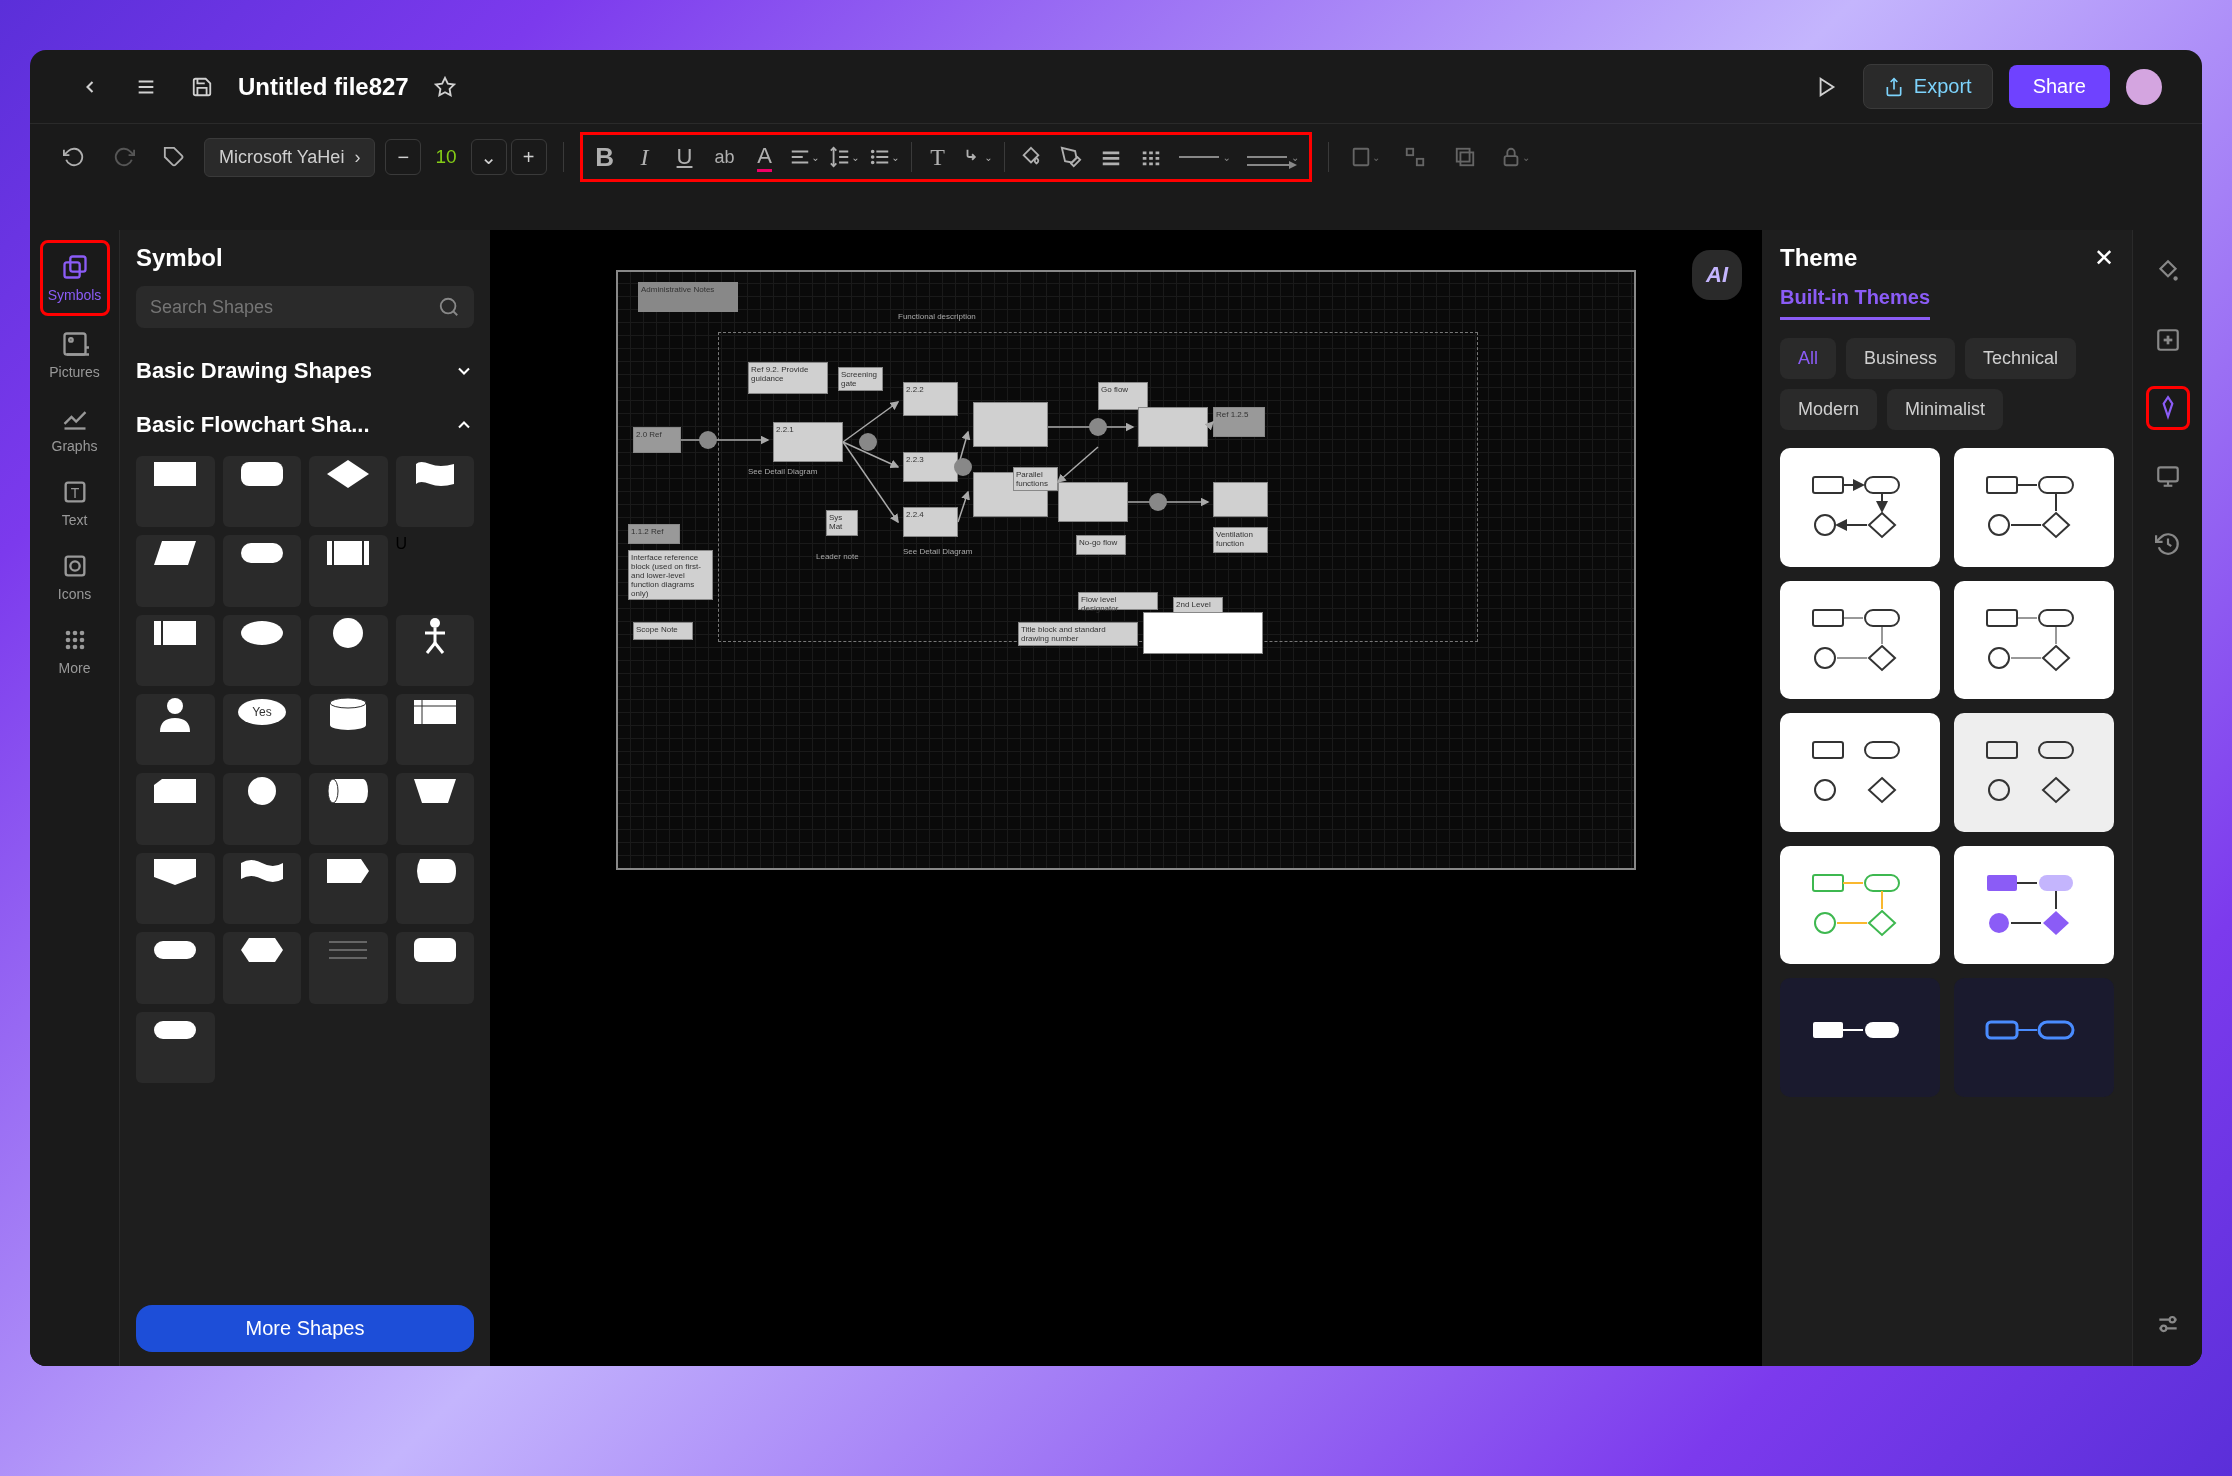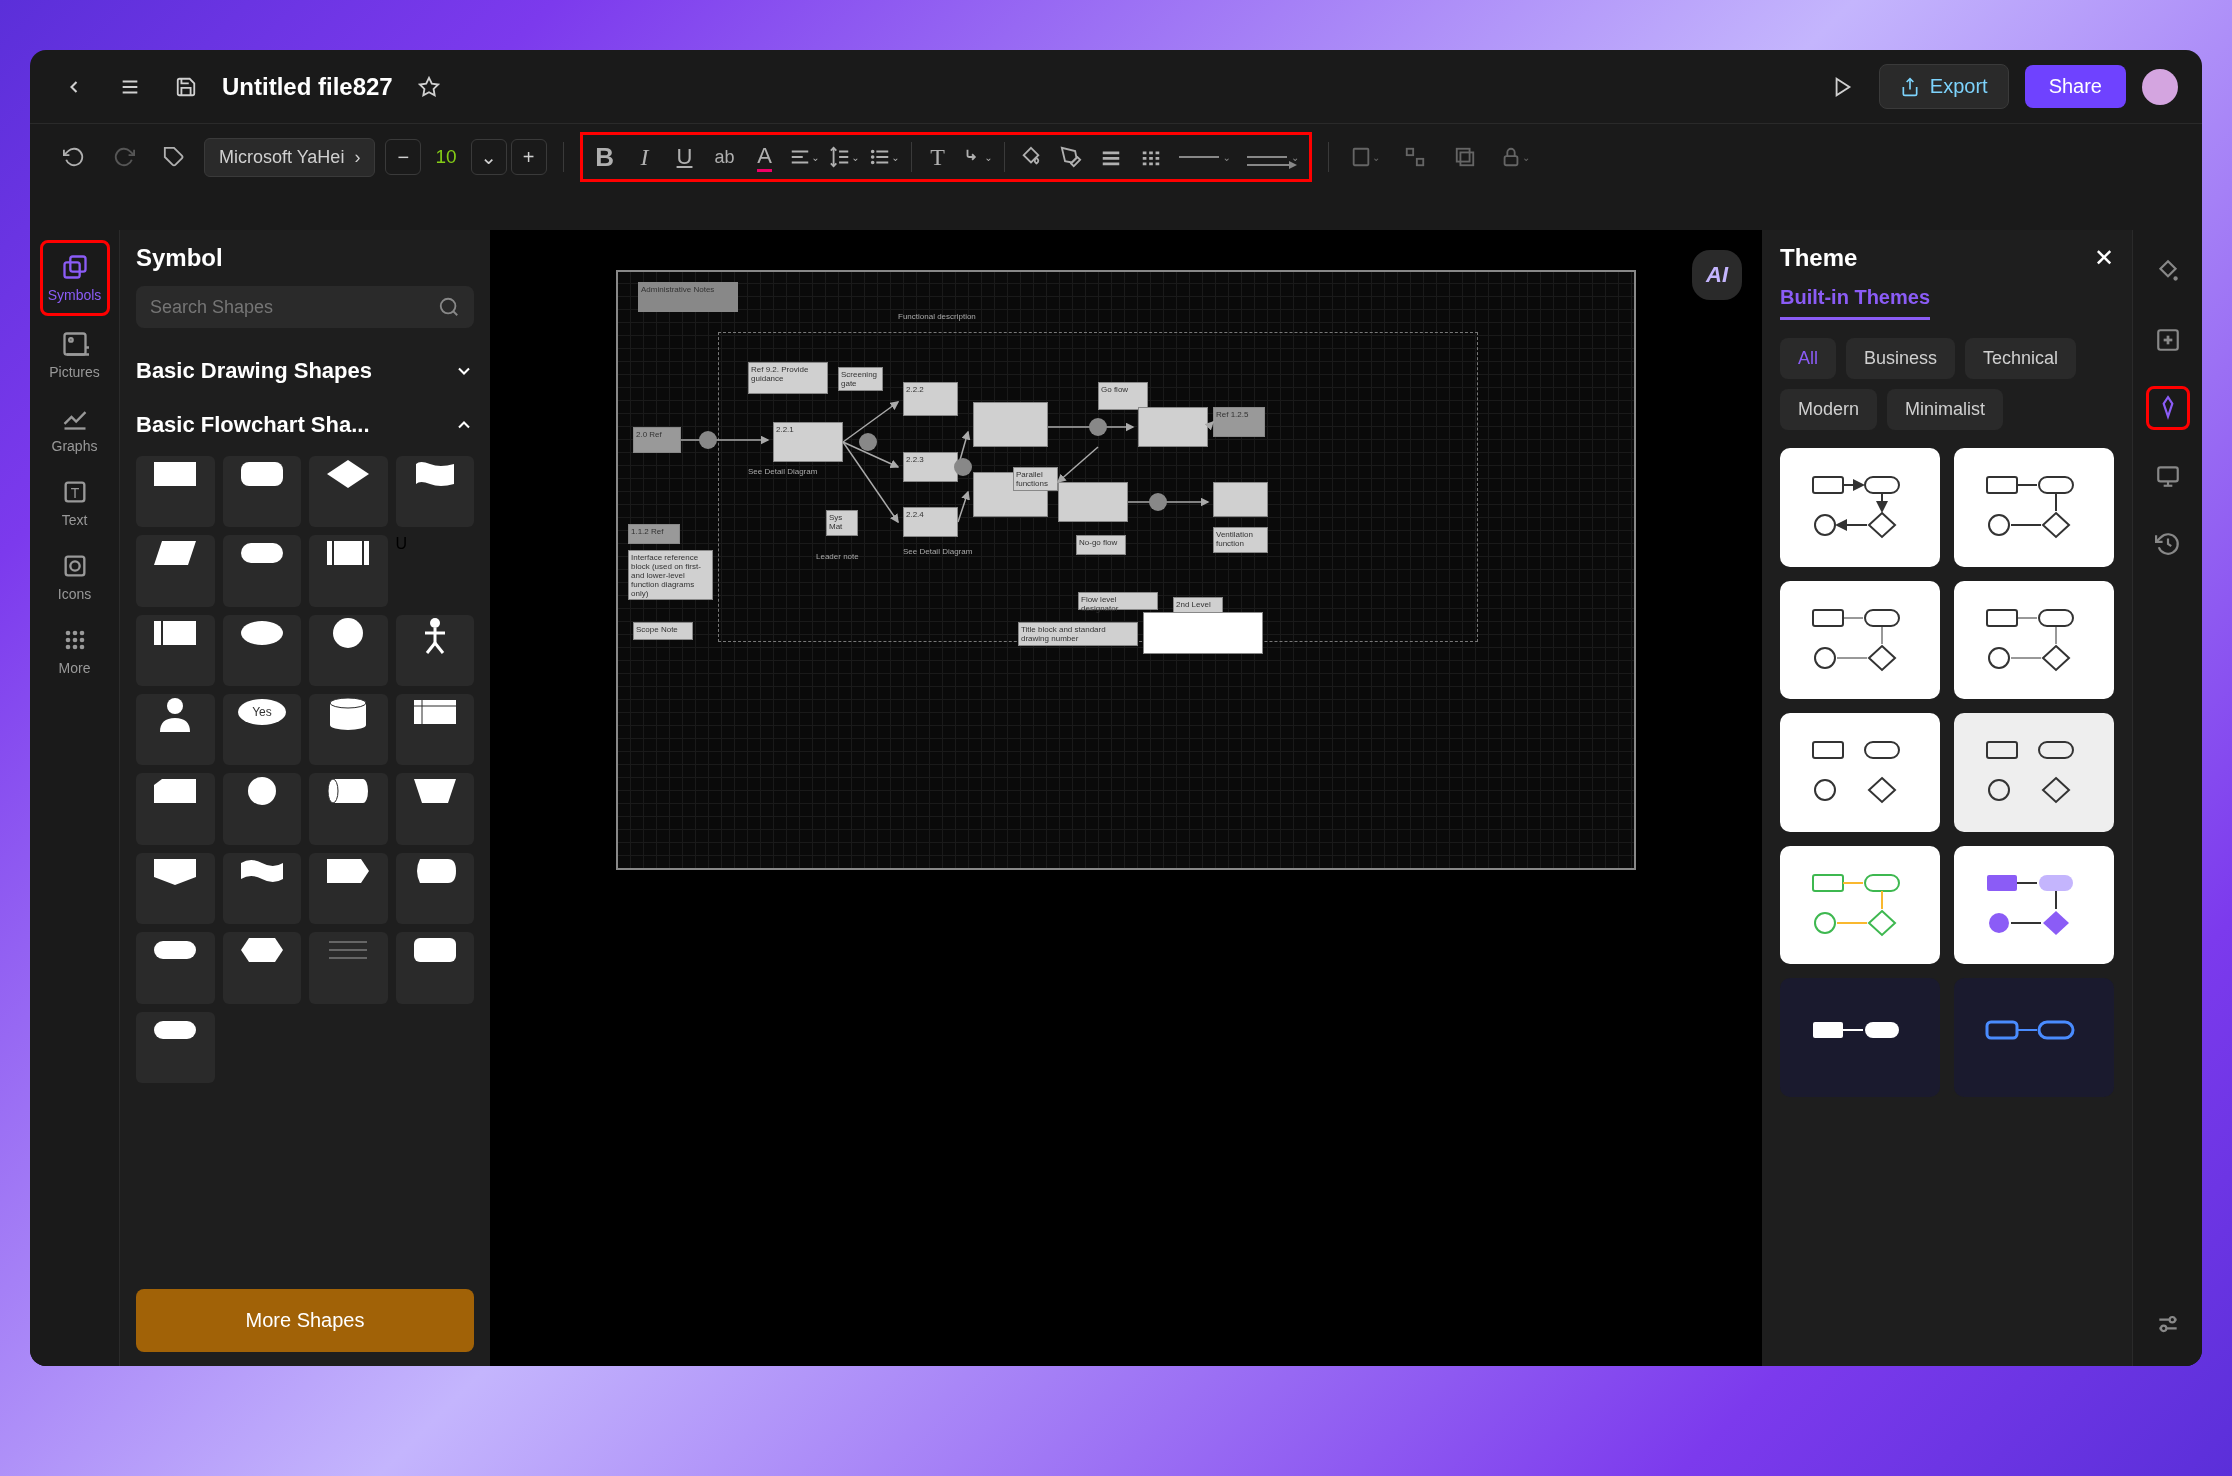--- a/index.html
+++ b/index.html
@@ -1,19 +1,19 @@
 <!DOCTYPE html>
 <html><head>
 <meta charset="utf-8">
 <style>
 * { box-sizing: border-box; margin: 0; padding: 0; font-family: -apple-system, BlinkMacSystemFont, "Segoe UI", sans-serif; }
 body { background: linear-gradient(135deg, #5b2fd9 0%, #7c3aed 15%, #c4b5fd 50%, #7c3aed 85%, #5b2fd9 100%); width: 2232px; height: 1476px; padding: 50px 30px 110px 30px; }
 .app { background: #1a1a1a; border-radius: 16px; width: 100%; height: 100%; overflow: hidden; display: flex; flex-direction: column; }
 .titlebar { height: 180px; }
-.header { display: flex; align-items: center; padding: 14px 24px; gap: 16px; }
+.header { display: flex; align-items: center; padding: 14px 40px; gap: 16px; }
 .icon-btn { width: 40px; height: 40px; border: none; background: transparent; color: #d0d0d0; cursor: pointer; display: flex; align-items: center; justify-content: center; border-radius: 6px; font-size: 22px; }
 .file-title { color: #fff; font-size: 24px; font-weight: 600; }
 .spacer { flex: 1; }
 .header-right { display: flex; align-items: center; gap: 16px; }
 .export-btn { background: #2a2a2a; border: 1px solid #3a3a3a; color: #7dd3fc; padding: 10px 20px; border-radius: 8px; cursor: pointer; font-size: 20px; display: flex; align-items: center; gap: 10px; }
 .share-btn { background: #6f42ff; border: none; color: #fff; padding: 10px 24px; border-radius: 8px; cursor: pointer; font-size: 20px; font-weight: 500; }
 .avatar { width: 36px; height: 36px; border-radius: 50%; background: #d4a5e0; }
 .toolbar { display: flex; align-items: center; padding: 8px 24px; gap: 10px; border-top: 1px solid #2a2a2a; }
 .font-select { background: #2a2a2a; border: 1px solid #3a3a3a; color: #d0d0d0; padding: 8px 14px; border-radius: 6px; font-size: 18px; cursor: pointer; display: flex; align-items: center; gap: 10px; }
 .size-ctrl { display: flex; align-items: center; gap: 4px; }
@@ -32,21 +32,21 @@
 .rail-label { font-size: 14px; }
 .rail-red { border: 3px solid #ff0000; }
 .symbol-panel { width: 370px; background: #1e1e1e; display: flex; flex-direction: column; padding: 14px 16px; }
 .panel-title { color: #fff; font-size: 24px; font-weight: 600; margin-bottom: 14px; }
 .search-box { display: flex; align-items: center; background: #2a2a2a; border-radius: 8px; padding: 10px 14px; margin-bottom: 16px; }
 .search-box input { flex: 1; background: transparent; border: none; color: #d0d0d0; font-size: 18px; outline: none; }
 .search-box svg { width: 22px; height: 22px; stroke: #888; }
 .cat-header { display: flex; align-items: center; justify-content: space-between; color: #fff; font-size: 22px; font-weight: 600; padding: 14px 0; cursor: pointer; }
 .shape-grid { display: grid; grid-template-columns: repeat(4, 1fr); gap: 8px; margin-top: 4px; }
 .shape-cell { background: #2a2a2a; border-radius: 6px; aspect-ratio: 1.1; display: flex; justify-content: center; cursor: pointer; }
-.more-btn { background: #a16207; border: none; color: #fff; padding: 20px; border-radius: 8px; cursor: pointer; font-size: 20px; font-weight: 500; margin-top: auto; }
+.more-btn { background: #1d4ed8; border: none; color: #fff; padding: 12px; border-radius: 16px; cursor: pointer; font-size: 20px; font-weight: 500; margin-top: auto; }
 .canvas-area { flex: 1; background: #000; position: relative; display: flex; align-items: flex-start; justify-content: center; padding: 40px 20px; }
 .canvas-frame { width: 100%; max-width: 1020px; height: 600px; border: 2px solid #888; background: repeating-linear-gradient(0deg, transparent, transparent 12px, #1a1a1a 12px, #1a1a1a 13px), repeating-linear-gradient(90deg, transparent, transparent 12px, #1a1a1a 12px, #1a1a1a 13px), #0a0a0a; position: relative; }
 .canvas-area .ai-badge { position: absolute; top: 20px; right: 20px; width: 50px; height: 50px; background: #2a2a2a; border-radius: 18px; display: flex; align-items: center; justify-content: center; color: #c4b5fd; font-weight: bold; font-size: 22px; font-style: italic; }
 .flow-box { position: absolute; background: #d0d0d0; border: 1px solid #888; font-size: 8px; color: #333; padding: 2px; }
 .flow-text { position: absolute; font-size: 8px; color: #aaa; }
 .theme-panel { width: 370px; background: #1e1e1e; display: flex; flex-direction: column; padding: 14px 18px; }
 .theme-head { display: flex; align-items: center; justify-content: space-between; margin-bottom: 14px; }
 .theme-title { color: #fff; font-size: 24px; font-weight: 600; }
 .close-btn { background: transparent; border: none; color: #fff; font-size: 24px; cursor: pointer; }
 .theme-tab { color: #8b5cf6; font-size: 20px; font-weight: 600; border-bottom: 3px solid #8b5cf6; padding-bottom: 8px; display: inline-block; margin-bottom: 18px; }

